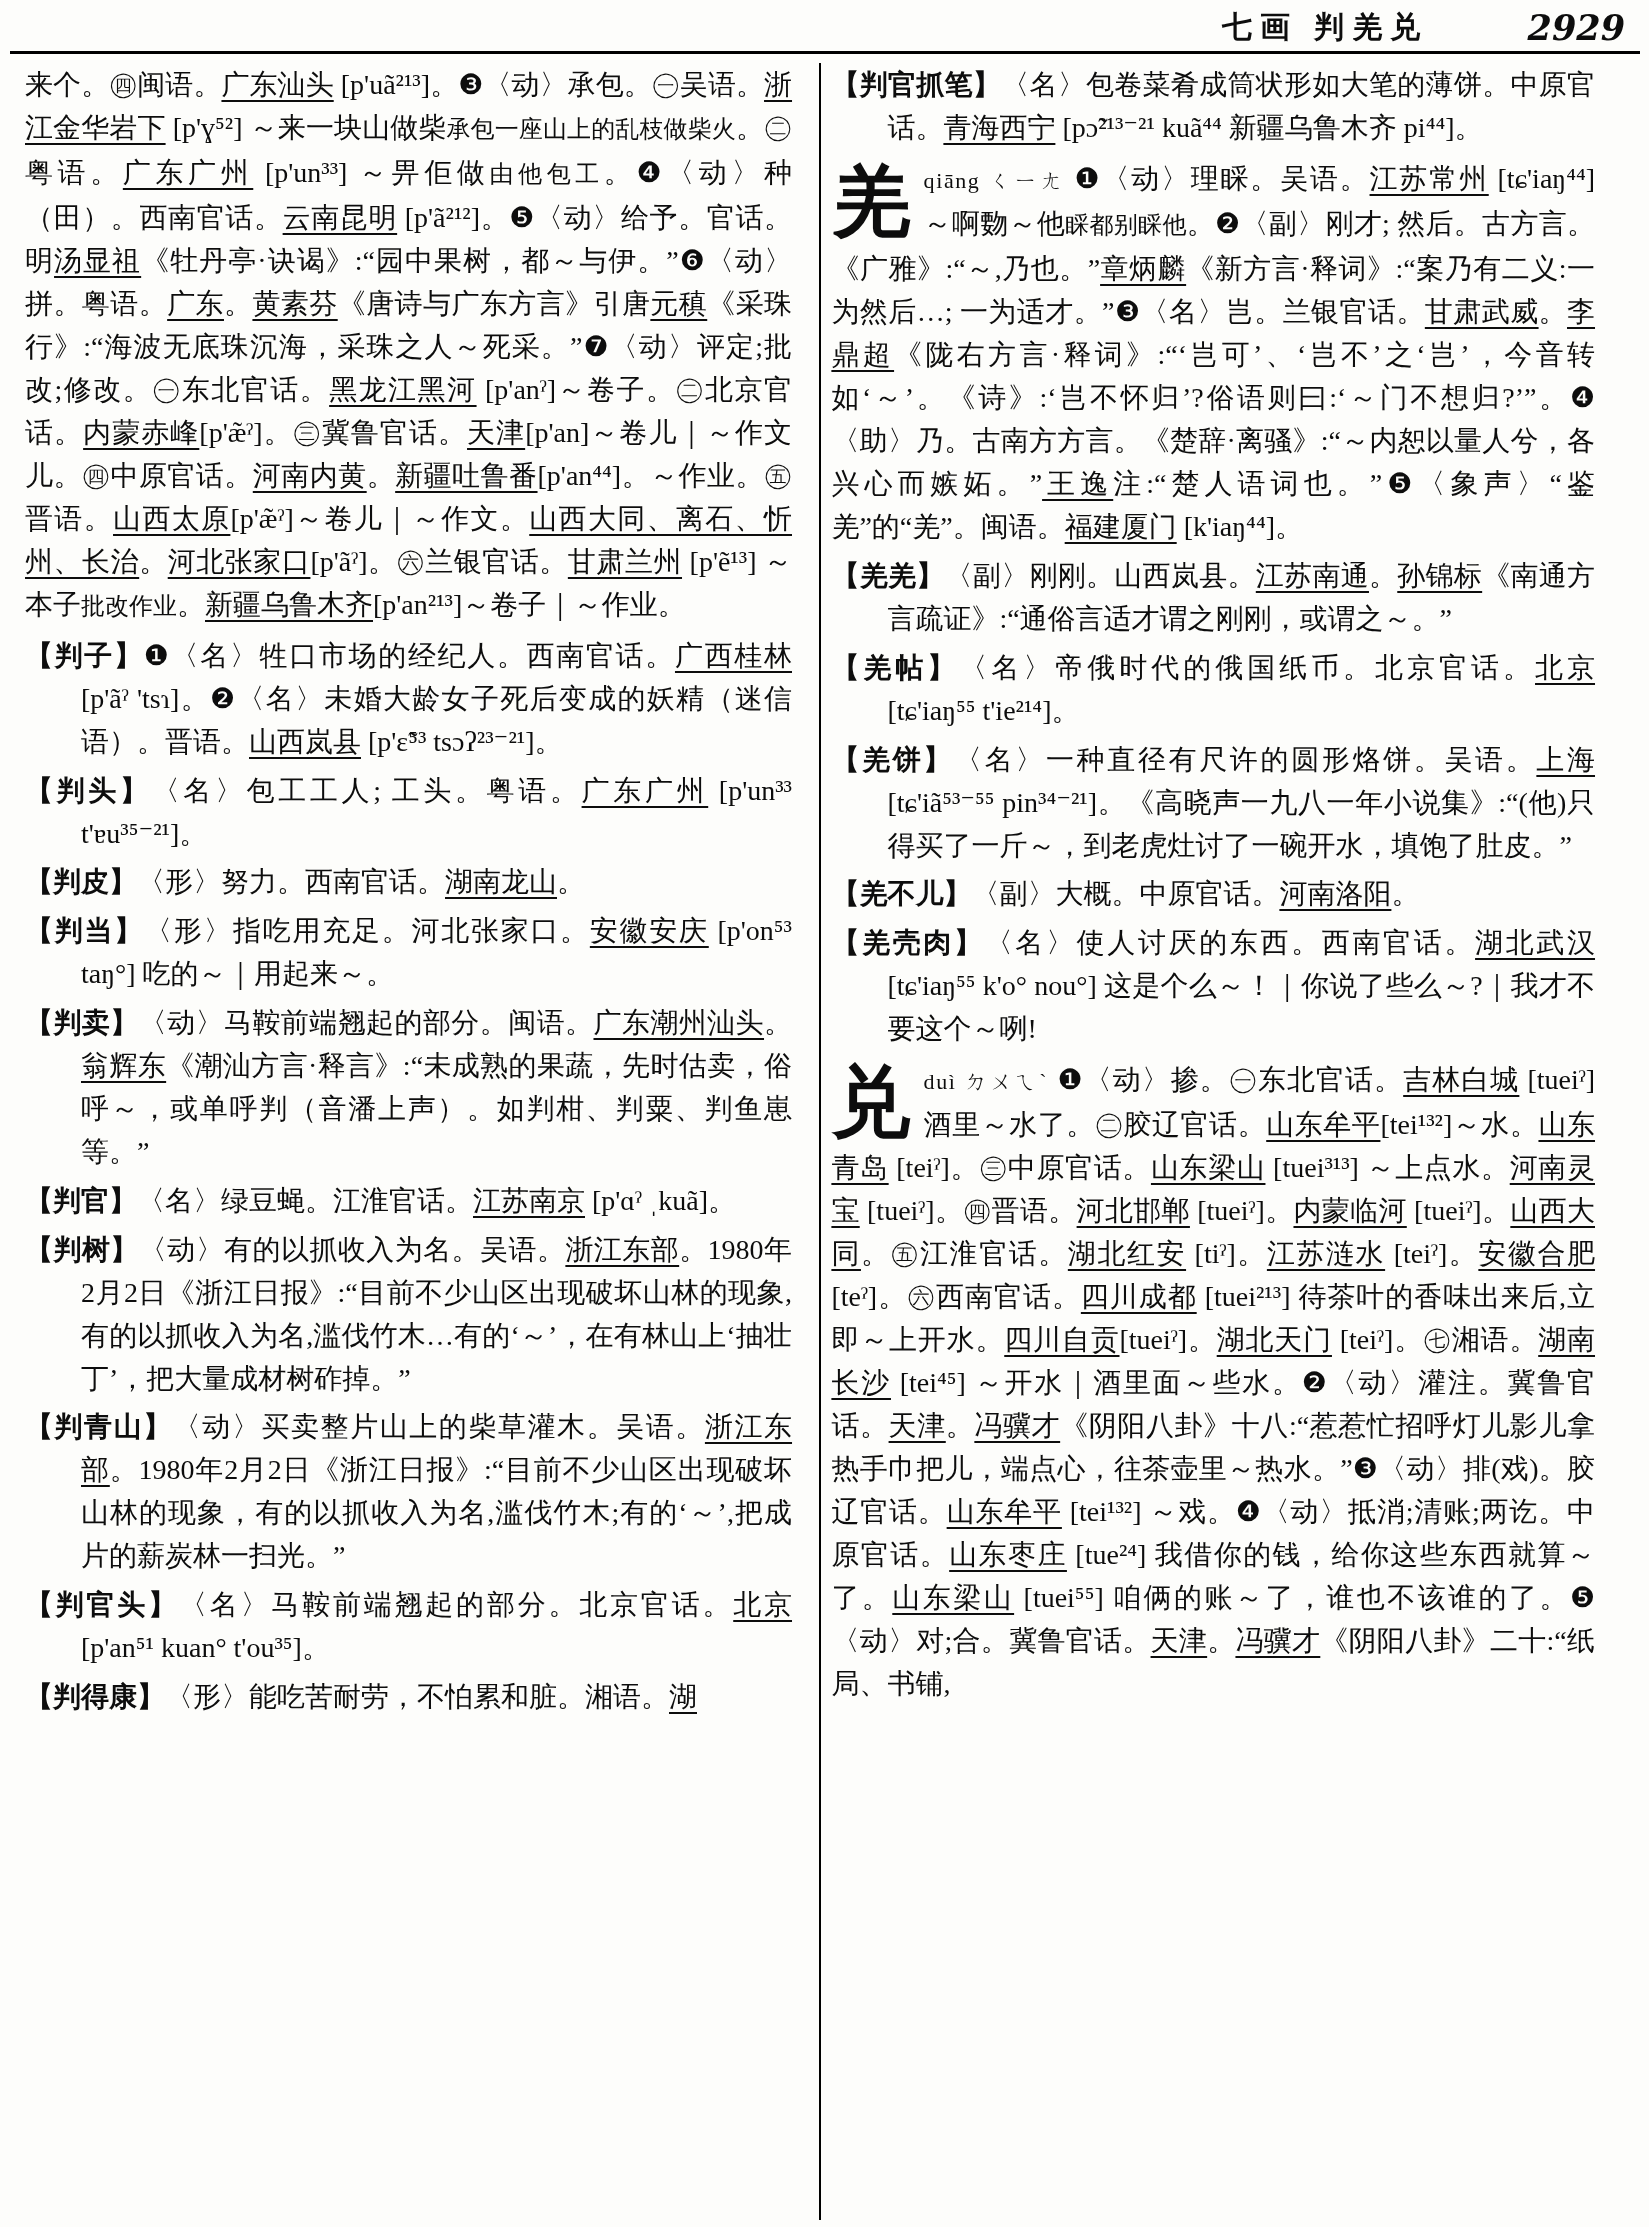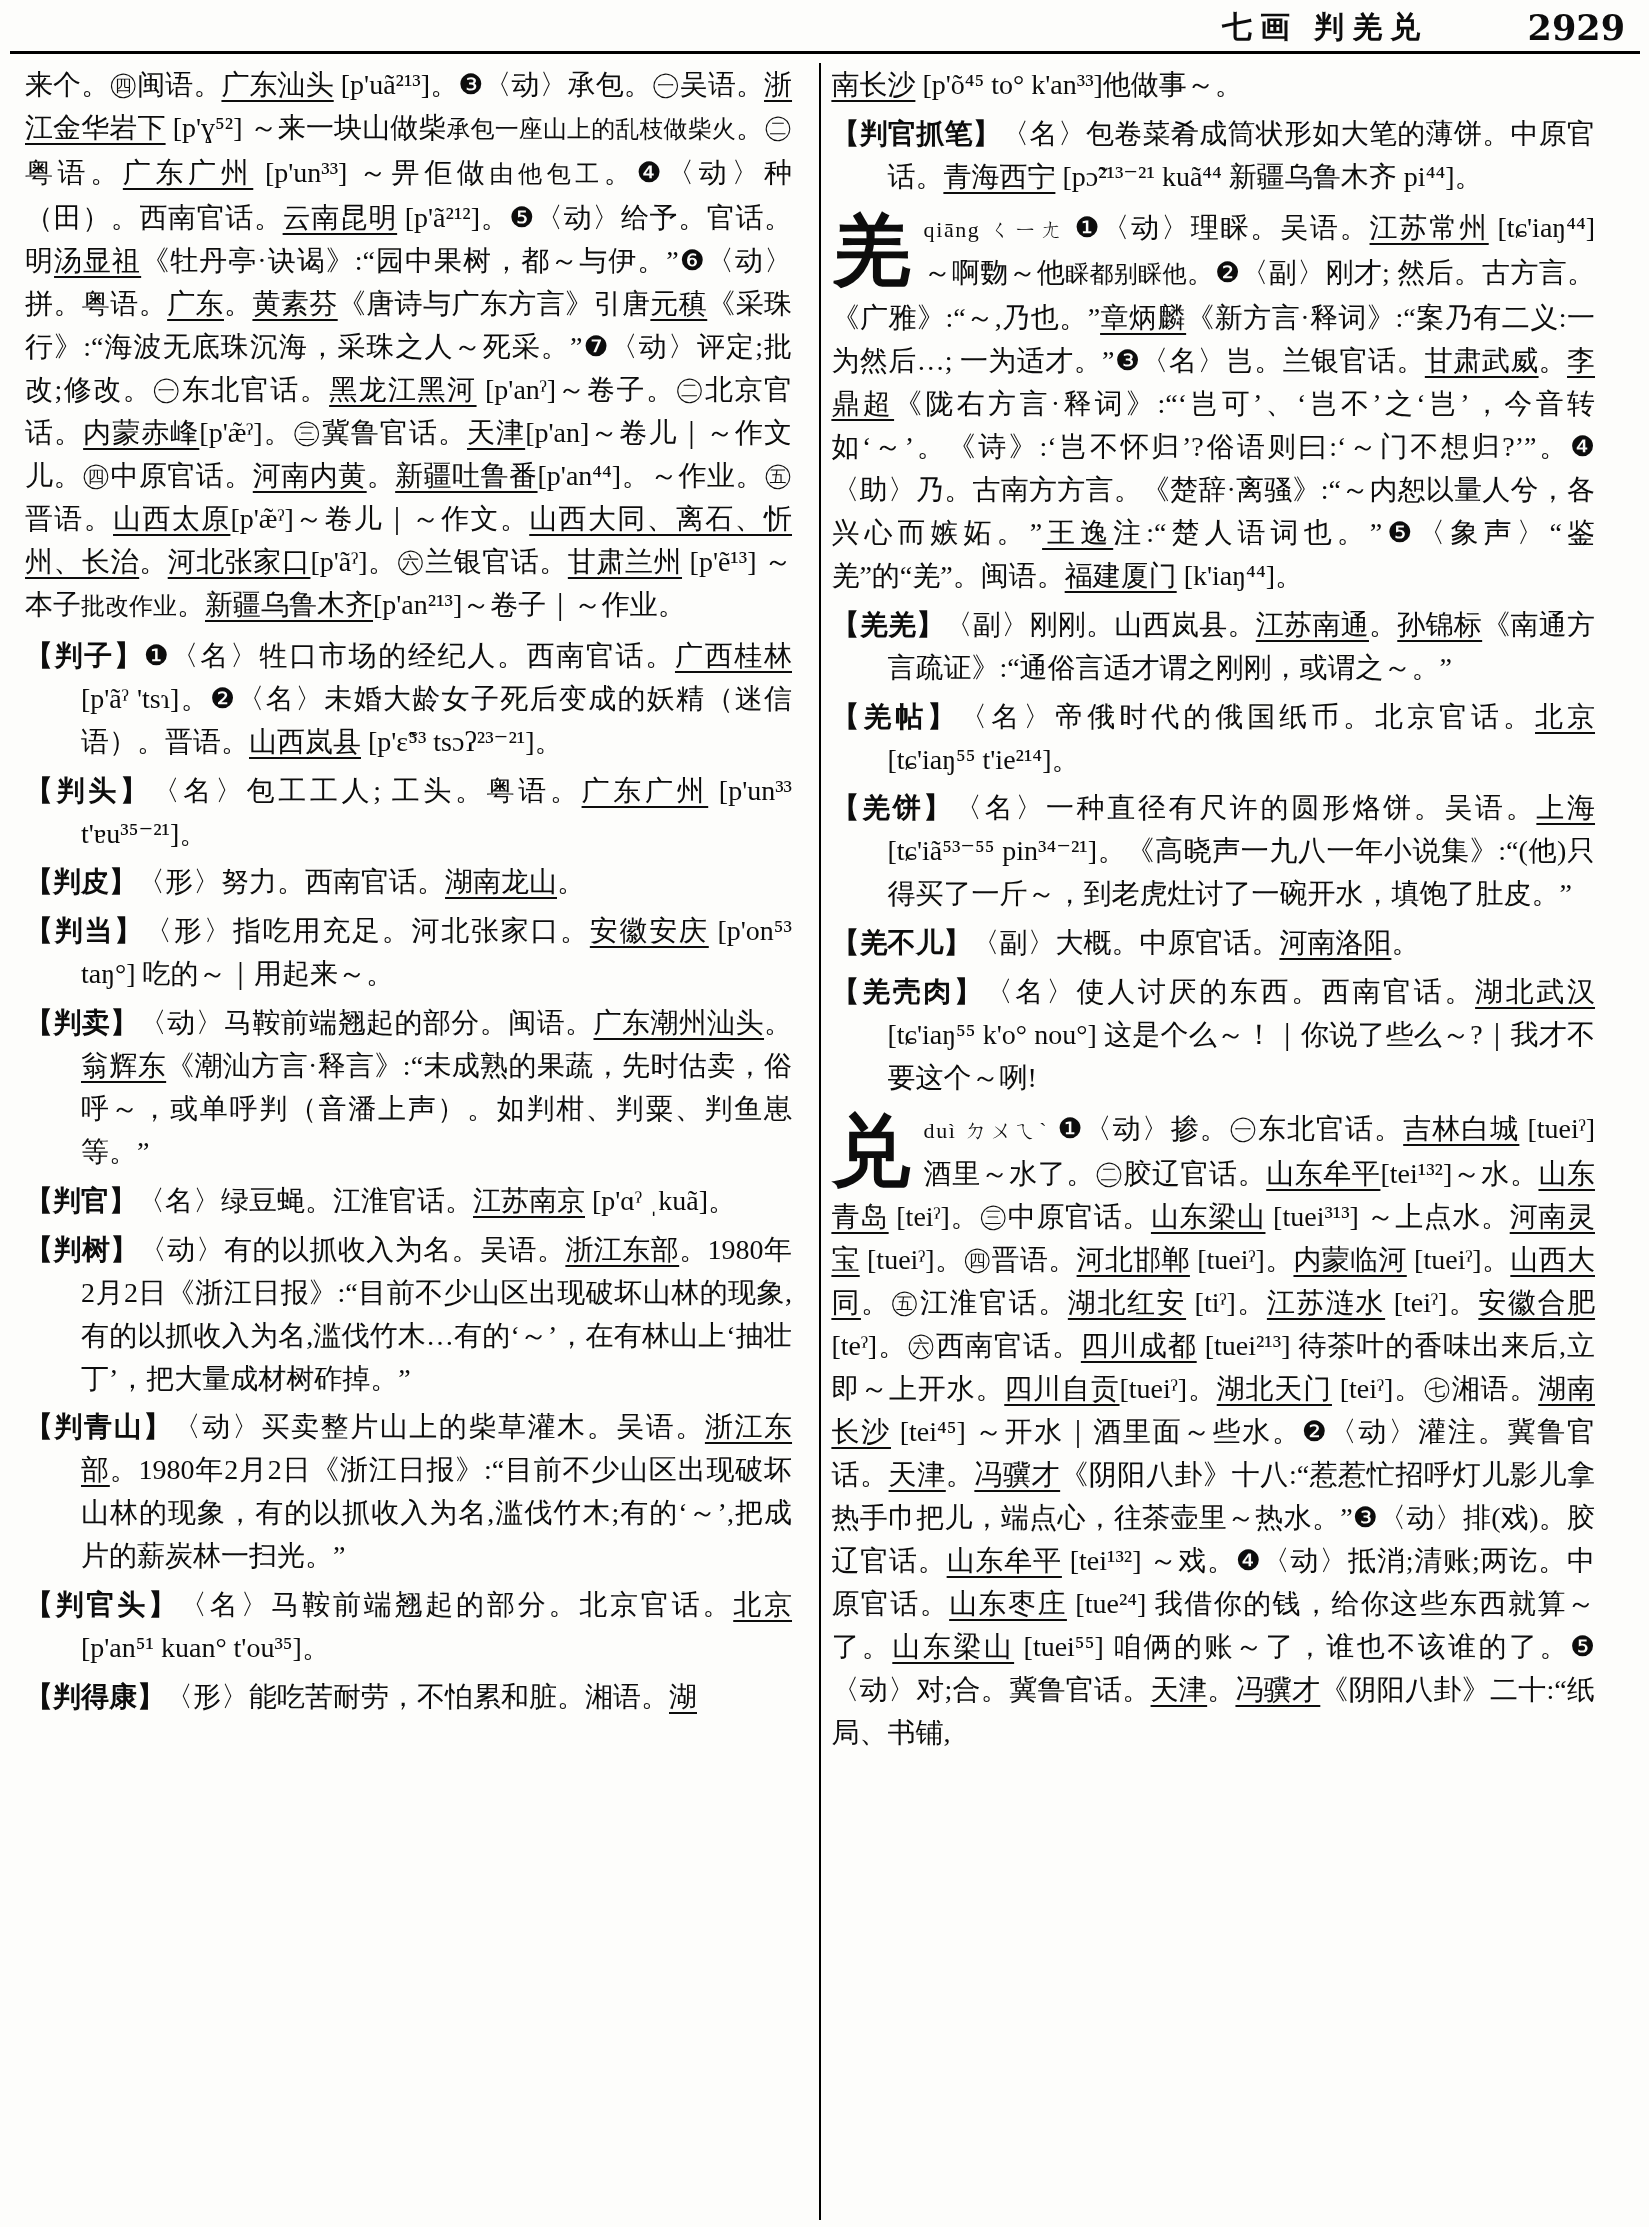--- a/index.html
+++ b/index.html
@@ -6,21 +6,21 @@
   .page{
     position:relative;width:1650px;height:2227px;background:#fdfdfb;color:#0d0d0d;
     font-family:"Liberation Serif","DejaVu Serif",serif;
     box-sizing:border-box;overflow:hidden;
   }
   .hdr{
     position:absolute;top:8.2px;left:25px;right:25px;height:40px;
     display:flex;align-items:flex-end;justify-content:flex-end;
   }
   .hdr .sect{font-size:30px;font-weight:bold;letter-spacing:8.2px;margin-right:99px;}
-  .hdr .pno{font-size:35px;font-weight:bold;font-family:"DejaVu Serif",serif;}
+  .hdr .pno{font-size:35px;font-weight:bold;font-style:italic;font-family:"DejaVu Serif",serif;}
   .rule{position:absolute;top:51px;left:10px;right:10px;height:2.5px;background:#000;}
   .cols{position:absolute;top:63px;left:25px;right:25px;bottom:6.6px;display:flex;}
   .col{width:785px;box-sizing:border-box;}
   .col.left{padding-right:18px;}
   .col.right{padding-left:21.4px;}
   .vdiv{position:absolute;top:0;bottom:0;left:794px;width:1.6px;background:#000;}
   .cols{position:absolute;}
   .colwrap{position:relative;width:100%;height:100%;}
   p.para{margin:0 0 5.8px 0;font-size:28px;line-height:43px;text-align:justify;}
   p.cont{text-indent:0;}
@@ -51,21 +51,20 @@
             <p class="para entry"><span class="h">【判皮】</span><span>〈形〉努力。西南官话。</span><span class="u">湖南龙山</span><span>。</span></p>
             <p class="para entry"><span class="h">【判当】</span><span>〈形〉指吃用充足。河北张家口。</span><span class="u">安徽安庆</span><span> [p'on⁵³ taŋ°] 吃的～｜用起来～。</span></p>
             <p class="para entry"><span class="h">【判卖】</span><span>〈动〉马鞍前端翘起的部分。闽语。</span><span class="u">广东潮州汕头</span><span>。</span><span class="u">翁辉东</span><span>《潮汕方言·释言》:“未成熟的果蔬，先时估卖，俗呼～，或单呼判（音潘上声）。如判柑、判粟、判鱼崽等。”</span></p>
             <p class="para entry"><span class="h">【判官】</span><span>〈名〉绿豆蝇。江淮官话。</span><span class="u">江苏南京</span><span> [p'ɑˀ ˌkuã]。</span></p>
             <p class="para entry"><span class="h">【判树】</span><span>〈动〉有的以抓收入为名。吴语。</span><span class="u">浙江东部</span><span>。1980年2月2日《浙江日报》:“目前不少山区出现破坏山林的现象,有的以抓收入为名,滥伐竹木…有的‘～’，在有林山上‘抽壮丁’，把大量成材树砟掉。”</span></p>
             <p class="para entry"><span class="h">【判青山】</span><span>〈动〉买卖整片山上的柴草灌木。吴语。</span><span class="u">浙江东部</span><span>。1980年2月2日《浙江日报》:“目前不少山区出现破坏山林的现象，有的以抓收入为名,滥伐竹木;有的‘～’,把成片的薪炭林一扫光。”</span></p>
             <p class="para entry"><span class="h">【判官头】</span><span>〈名〉马鞍前端翘起的部分。北京官话。</span><span class="u">北京</span><span> [p'an⁵¹ kuan° t'ou³⁵]。</span></p>
             <p class="para entry"><span class="h">【判得康】</span><span>〈形〉能吃苦耐劳，不怕累和脏。湘语。</span><span class="u">湖</span></p>
           </div>
         <div class="col right" id="col-right">
-            <p class="para cont"><span class="u">南长沙</span><span> [p'õ⁴⁵ to° k'an³³]他做事～。</span></p>
             <p class="para entry"><span class="h">【判官抓笔】</span><span>〈名〉包卷菜肴成筒状形如大笔的薄饼。中原官话。</span><span class="u">青海西宁</span><span> [pɔ̃²¹³⁻²¹ kuã⁴⁴ 新疆乌鲁木齐 pi⁴⁴]。</span></p>
             <p class="para bighead"><span class="g">羌</span><span class="y">qiāng ㄑㄧㄤ</span><span>❶〈动〉理睬。吴语。</span><span class="u">江苏常州</span><span> [tɕ'iaŋ⁴⁴] ～啊覅～他</span><span class="sm">睬都别睬他</span><span>。❷〈副〉刚才; 然后。古方言。《广雅》:“～,乃也。”</span><span class="u">章炳麟</span><span>《新方言·释词》:“案乃有二义:一为然后…; 一为适才。”❸〈名〉岂。兰银官话。</span><span class="u">甘肃武威</span><span>。</span><span class="u">李鼎超</span><span>《陇右方言·释词》:“‘岂可’、‘岂不’之‘岂’，今音转如‘～’。《诗》:‘岂不怀归’?俗语则曰:‘～门不想归?’”。❹〈助〉乃。古南方方言。《楚辞·离骚》:“～内恕以量人兮，各兴心而嫉妬。”</span><span class="u">王逸</span><span>注:“楚人语词也。”❺〈象声〉“鉴羌”的“羌”。闽语。</span><span class="u">福建厦门</span><span> [k'iaŋ⁴⁴]。</span></p>
             <p class="para entry"><span class="h">【羌羌】</span><span>〈副〉刚刚。山西岚县。</span><span class="u">江苏南通</span><span>。</span><span class="u">孙锦标</span><span>《南通方言疏证》:“通俗言适才谓之刚刚，或谓之～。”</span></p>
             <p class="para entry"><span class="h">【羌帖】</span><span>〈名〉帝俄时代的俄国纸币。北京官话。</span><span class="u">北京</span><span> [tɕ'iaŋ⁵⁵ t'ie²¹⁴]。</span></p>
             <p class="para entry"><span class="h">【羌饼】</span><span>〈名〉一种直径有尺许的圆形烙饼。吴语。</span><span class="u">上海</span><span> [tɕ'iã⁵³⁻⁵⁵ pin³⁴⁻²¹]。《高晓声一九八一年小说集》:“(他)只得买了一斤～，到老虎灶讨了一碗开水，填饱了肚皮。”</span></p>
             <p class="para entry"><span class="h">【羌不儿】</span><span>〈副〉大概。中原官话。</span><span class="u">河南洛阳</span><span>。</span></p>
             <p class="para entry"><span class="h">【羌壳肉】</span><span>〈名〉使人讨厌的东西。西南官话。</span><span class="u">湖北武汉</span><span> [tɕ'iaŋ⁵⁵ k'o° nou°] 这是个么～！｜你说了些么～?｜我才不要这个～咧!</span></p>
             <p class="para bighead"><span class="g">兑</span><span class="y">duì ㄉㄨㄟˋ</span><span>❶〈动〉掺。㊀东北官话。</span><span class="u">吉林白城</span><span> [tueiˀ]酒里～水了。㊁胶辽官话。</span><span class="u">山东牟平</span><span>[tei¹³²]～水。</span><span class="u">山东青岛</span><span> [teiˀ]。㊂中原官话。</span><span class="u">山东梁山</span><span> [tuei³¹³] ～上点水。</span><span class="u">河南灵宝</span><span> [tueiˀ]。㊃晋语。</span><span class="u">河北邯郸</span><span> [tueiˀ]。</span><span class="u">内蒙临河</span><span> [tueiˀ]。</span><span class="u">山西大同</span><span>。㊄江淮官话。</span><span class="u">湖北红安</span><span> [tiˀ]。</span><span class="u">江苏涟水</span><span> [teiˀ]。</span><span class="u">安徽合肥</span><span> [teˀ]。㊅西南官话。</span><span class="u">四川成都</span><span> [tuei²¹³] 待茶叶的香味出来后,立即～上开水。</span><span class="u">四川自贡</span><span>[tueiˀ]。</span><span class="u">湖北天门</span><span> [teiˀ]。㊆湘语。</span><span class="u">湖南长沙</span><span> [tei⁴⁵] ～开水｜酒里面～些水。❷〈动〉灌注。冀鲁官话。</span><span class="u">天津</span><span>。</span><span class="u">冯骥才</span><span>《阴阳八卦》十八:“惹惹忙招呼灯儿影儿拿热手巾把儿，端点心，往茶壶里～热水。”❸〈动〉排(戏)。胶辽官话。</span><span class="u">山东牟平</span><span> [tei¹³²] ～戏。❹〈动〉抵消;清账;两讫。中原官话。</span><span class="u">山东枣庄</span><span> [tue²⁴] 我借你的钱，给你这些东西就算～了。</span><span class="u">山东梁山</span><span> [tuei⁵⁵] 咱俩的账～了，谁也不该谁的了。❺〈动〉对;合。冀鲁官话。</span><span class="u">天津</span><span>。</span><span class="u">冯骥才</span><span>《阴阳八卦》二十:“纸局、书铺,</span></p>
           </div>
       </div>

